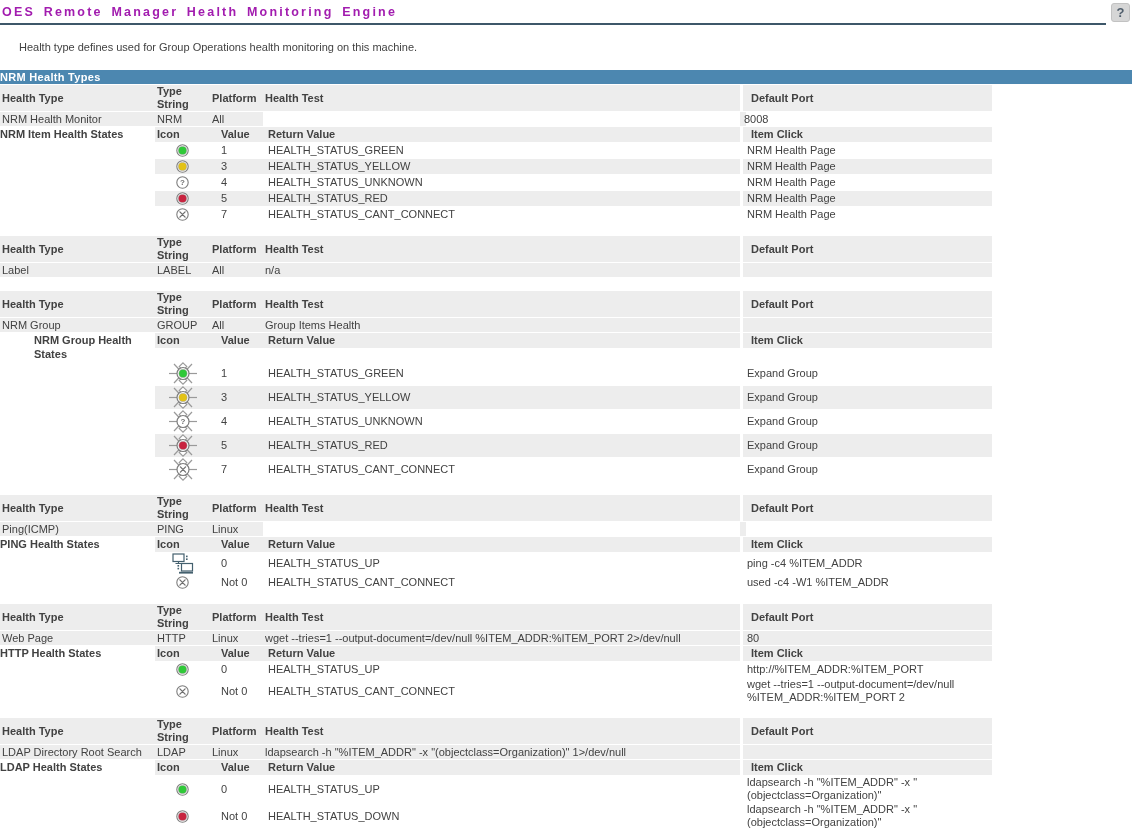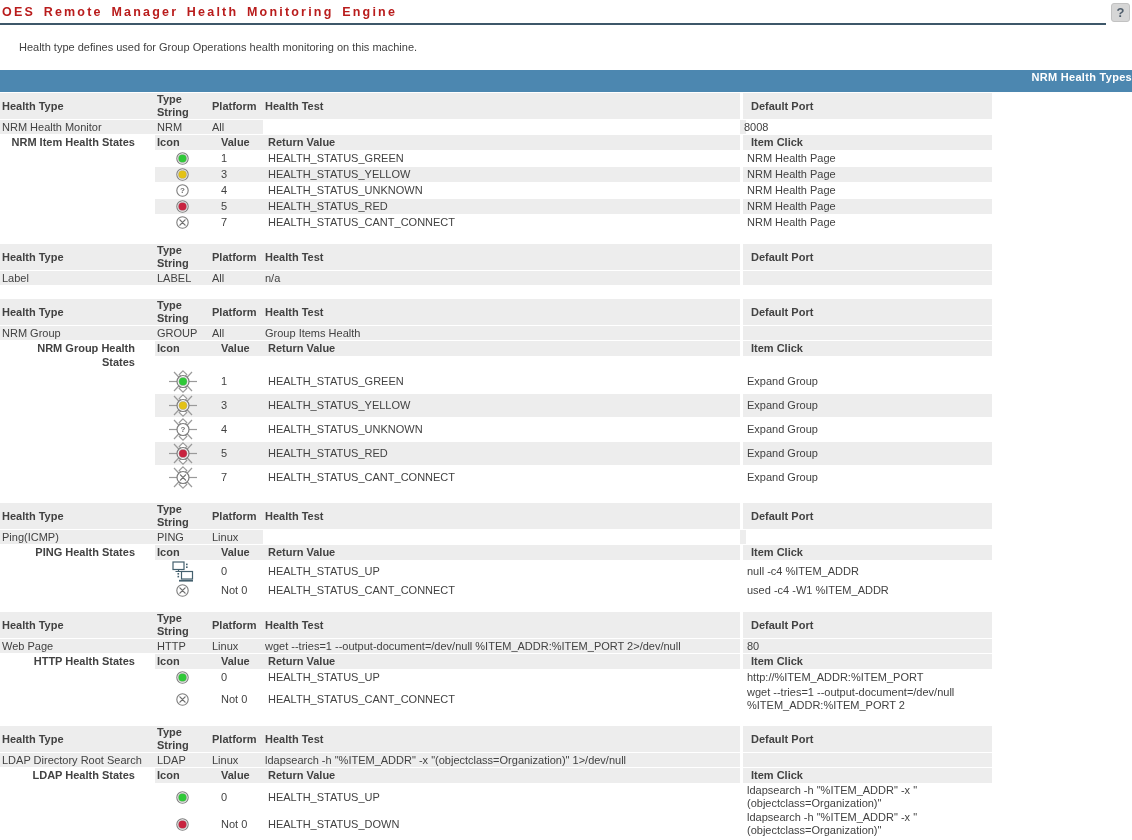--- a/index.html
+++ b/index.html
@@ -7,44 +7,44 @@
   }
   *{box-sizing:border-box}
   html,body{margin:0;padding:0}
   body{
     width:1132px;height:840px;overflow:hidden;background:#fff;
     font-family:"Liberation Sans",sans-serif;font-size:11px;color:var(--ink);
   }
   .pagehead{position:relative;height:24px;margin-top:2px}
   .pagetitle{
     font-size:12.5px;font-weight:bold;letter-spacing:2.2px;word-spacing:3px;
-    color:#b91c1c;padding:3px 0 0 2px;white-space:nowrap;
+    color:#a21caf;padding:3px 0 0 2px;white-space:nowrap;
   }
   .rule{position:absolute;left:0;right:26px;top:21px;height:2px;background:var(--rule)}
   .helpbtn{
     position:absolute;right:2px;top:1px;width:19px;height:19px;
     background:#d6d6d6;border:1px solid #c2c2c2;border-radius:3px;
     color:#4f5d6b;font-weight:bold;font-size:13px;text-align:center;line-height:18px;cursor:pointer;
   }
   .subtitle{margin:15px 0 0 19px}
   .bluebar{
-    margin-top:17px;height:22px;background:var(--bar);color:#fff;
-    font-weight:bold;text-align:right;line-height:14px;letter-spacing:.3px;
+    margin-top:17px;height:14px;background:var(--bar);color:#fff;
+    font-weight:bold;text-align:left;line-height:14px;letter-spacing:.3px;
   }
   .row{display:grid;grid-template-columns:155px 55px 53px 477px 3px 1fr;margin-top:1px;width:992px}
   .c{display:flex;align-items:center;padding:0 2px;min-height:14px;line-height:13px}
   .shade{background:var(--shade)}
   .bold{font-weight:bold}
   .padh{padding-left:8px}   
   .padh2{padding-left:11px} 
   .padv{padding-left:4px}
   .padv2{padding-left:5px}
   .c1label{
-    justify-content:flex-end;text-align:right;font-weight:bold;
-    align-self:start;padding-right:20px;line-height:14px;display:block;min-height:14px;
+    justify-content:flex-end;font-weight:bold;
+    align-self:start;padding-right:8px;line-height:14px;display:block;min-height:14px;
   }
   .c1label.narrow{padding-left:34px}
   .sh{height:15px;min-height:15px;align-self:start}
   .staterow .c{min-height:15px}
   .staterow.tall .c{min-height:22px}
   .iconcell{justify-content:center;padding:0}
   .iconcell span{display:flex;align-items:center}
   .itemclick{padding-right:8px}
   .secgap{height:13px}
   .hdrrow .c{min-height:13px;font-weight:bold}
@@ -346,21 +346,21 @@
       <rect x="10.5" y="10.5" width="11" height="7.5" fill="#fff" stroke="#44606e" stroke-width="1.2"></rect>
       <path d="M8 19.7 h14" stroke="#44606e" stroke-width="1.8"></path>
       <rect x="6.5" y="12" width="1.6" height="1.6" fill="#44606e"></rect>
       <rect x="6.5" y="14.8" width="1.6" height="1.6" fill="#44606e"></rect>
     </svg>
           </span>
         </div>
         <div class="c padh2">0</div>
         <div class="c padv2">HEALTH_STATUS_UP</div>
         <div class="gap"></div>
-        <div class="c padv itemclick">null -c4 %ITEM_ADDR</div>
+        <div class="c padv itemclick">ping -c4 %ITEM_ADDR</div>
       </div>
       <div class="row staterow">
         <div class="c"></div>
         <div class="c iconcell">
           <span>
             <svg width="13" height="13" viewBox="0 0 13 13">
     <circle cx="6.5" cy="6.5" r="5.7" fill="#fff" stroke="#7d7d7d" stroke-width="1.1"></circle>
     <path d="M3.9 3.9 L9.1 9.1 M9.1 3.9 L3.9 9.1" stroke="#6f6f6f" stroke-width="1.3" stroke-linecap="round"></path>
   </svg>
           </span>

